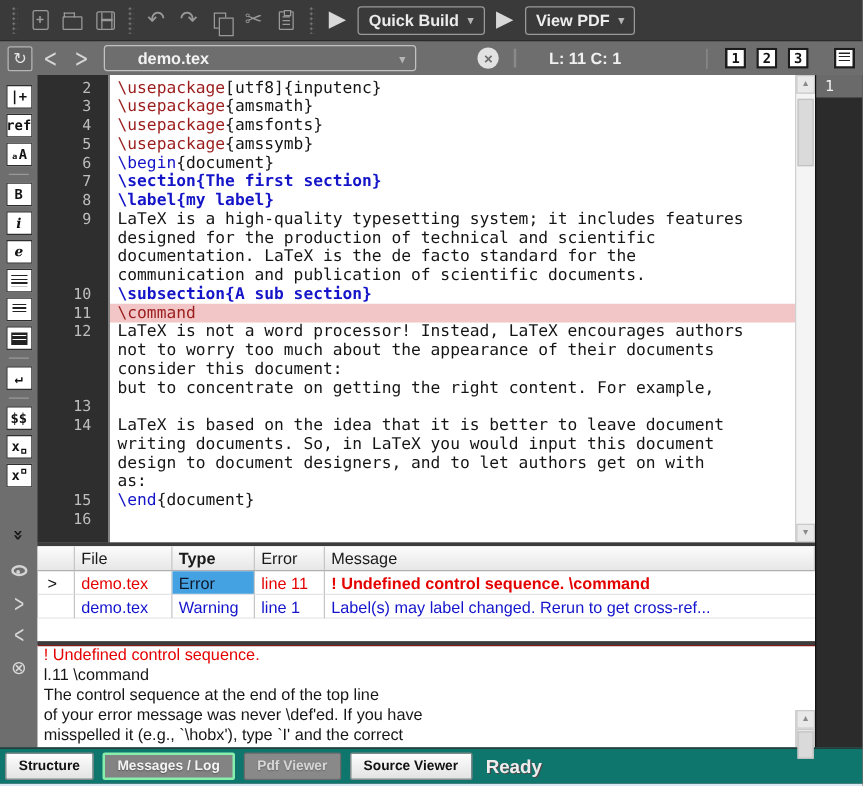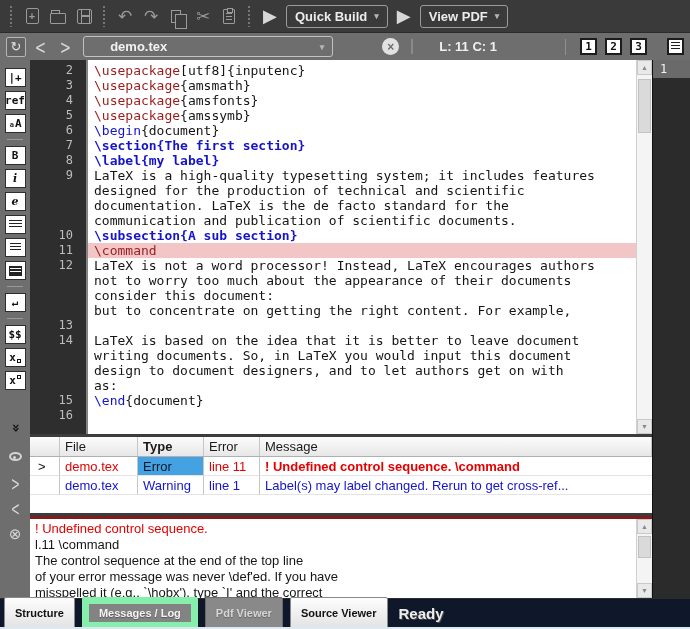--- a/index.html
+++ b/index.html
@@ -92,34 +92,34 @@
   .t-head .cell{font-weight:normal;color:#1a1a1a;}
   .t-head .cell.bold{font-weight:bold;}
   .cell{padding:1px 5px;border-right:1px solid #c6c6c6;height:19px;line-height:17px;white-space:nowrap;overflow:hidden;}
   .t-row .cell{border-bottom:1px solid #e4e4e4;}
   .sev-error{color:var(--error_red);}
   .sev-warning{color:var(--warning_blue);}
   .cell.sel{background:var(--selection_blue);color:#0f172a;}
   .cell.ind{color:#111;padding-left:8px;}
 
   
-  .logwrap{flex:1;display:flex;background:#fff;border-top:3px solid #7f1d1d;min-height:0;}
+  .logwrap{flex:1;display:flex;background:#fff;border-top:1px solid #7f1d1d;min-height:0;align-items:flex-end;}
   .log{flex:1;padding:2px 5px;overflow:hidden;}
   .log-line{font:13px/16px "Liberation Sans",sans-serif;color:#161616;white-space:pre;}
   .log-line.sev-error{color:var(--error_red);}
 
   
   .pdfpanel{flex:0 0 38px;background:#2b2b2b;border-left:1px solid #111;display:flex;flex-direction:column;}
   .pdfpanel .phead{height:18px;background:#6a6a6a;color:#f2f2f2;font:12px/18px "DejaVu Sans Mono",monospace;padding-left:7px;}
 
   
-  .statusbar{height:29px;flex:0 0 auto;background:#0f172a;border-top:1px solid #2b2b2b;display:flex;align-items:center;padding:0 4px;gap:7px;}
+  .statusbar{height:29px;flex:0 0 auto;background:#0f766e;border-top:1px solid #2b2b2b;display:flex;align-items:center;padding:0 4px;gap:7px;}
   .pbtn{border-radius:2px;padding:3px 10px;font:bold 11px "Liberation Sans",sans-serif;cursor:default;}
   .pbtn.light{background:linear-gradient(#fdfdfd,#e3e3e3);border:1px solid #8a8a8a;color:#111;}
-  .pbtn.dark{background:#838383;border:7px solid #86efac;color:#f4f4f4;text-shadow:0 1px 1px #555;text-align:center;}
+  .pbtn.dark{background:#838383;border:2px solid #86efac;color:#f4f4f4;text-shadow:0 1px 1px #555;text-align:center;}
   .pbtn.dim{background:#898989;border:1px solid #6b6b6b;color:#d6d6d6;text-shadow:0 1px 1px #666;}
   .ready{font:bold 15px "Liberation Sans",sans-serif;color:#ededed;text-shadow:1px 1px 0 #4a4a4a;margin-left:4px;}
 </style>
 </head>
 <body>
 
 <div class="tb1">
   <span class="grip"></span>
   <button class="ticon">
       <span class="i-doc">+</span>

